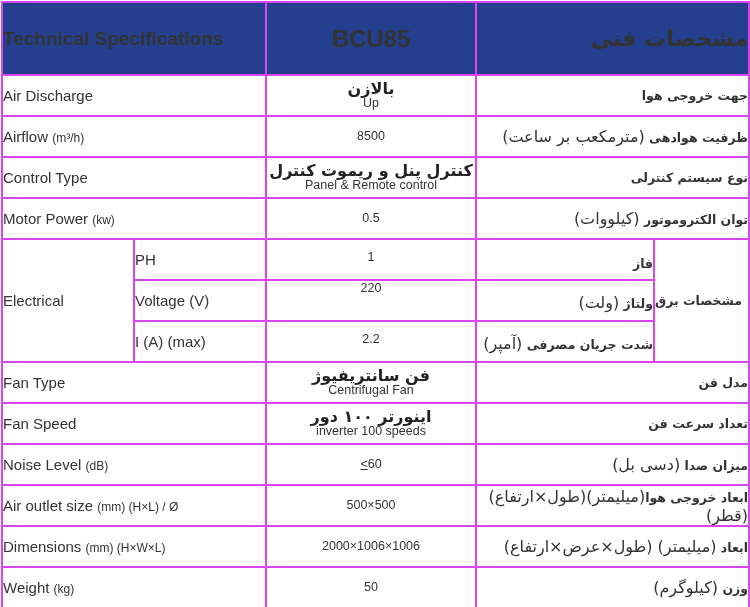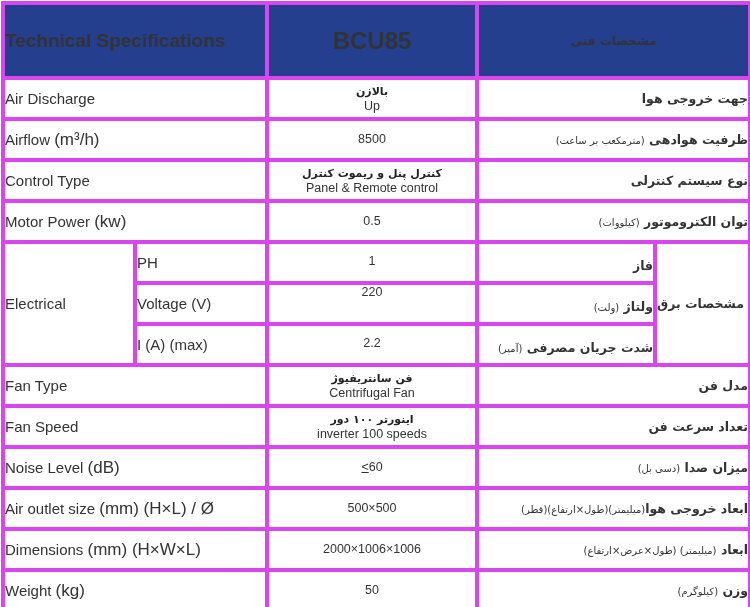--- a/index.html
+++ b/index.html
@@ -3,37 +3,37 @@
 <meta charset="utf-8">
 <style>
   html, body { margin:0; padding:0; background:#ffffff; }
   body { width:750px; height:607px; overflow:hidden; font-family:"DejaVu Sans", sans-serif; }
   table.spec {
     position:absolute; left:1px; top:1px;
     width:747px; height:604px;
     border-collapse:collapse; table-layout:fixed;
   }
   table.spec td, table.spec th {
-    border:4px solid #d946ef; padding:0; color:#333;
+    border:2px solid #d946ef; padding:0; color:#333;
     vertical-align:middle;
   }
   thead th {
     background:#243f8e; color:#fff; height:71px;
     font-weight:bold; border-color:#8a94b8;
   }
   th.h-en { text-align:left; padding-left:8px; font-size:19px; font-family:"Liberation Sans", sans-serif; }
   th.h-model { text-align:center; font-size:24px; font-family:"Liberation Sans", sans-serif; }
-  th.h-fa { padding-right:10px; font-size:12px; direction:rtl; }
+  th.h-fa { text-align:right; padding-right:10px; font-size:22px; direction:rtl; }
   td.en { text-align:left; padding-left:7px; font-size:15px; font-family:"Liberation Sans", sans-serif; color:#333; }
-  td.en .unit { font-size:17px; }
+  td.en .unit { font-size:12px; }
   td.val { text-align:center; font-size:12.5px; font-family:"Liberation Sans", sans-serif; color:#444; line-height:15px; }
-  td.val .fa { font-weight:bold; font-size:11px; direction:rtl; display:block; color:#222; font-family:"DejaVu Sans", sans-serif; }
+  td.val .fa { font-weight:bold; font-size:16px; direction:rtl; display:block; color:#222; font-family:"DejaVu Sans", sans-serif; }
   td.val .en2 { display:block; }
   td.fa { text-align:right; padding-right:7px; font-size:12.5px; direction:rtl; font-weight:bold; color:#222; }
-  td.fa .unit { font-size:10px; font-weight:normal; }
+  td.fa .unit { font-size:16px; font-weight:normal; }
   td.fa.sub { vertical-align:bottom; padding-bottom:8px; }
   tr.r { height:41px; }
   .u { text-decoration:underline; }
 </style>
 </head>
 <body>
 
 <table class="spec">
   <colgroup>
     <col style="width:132px">

